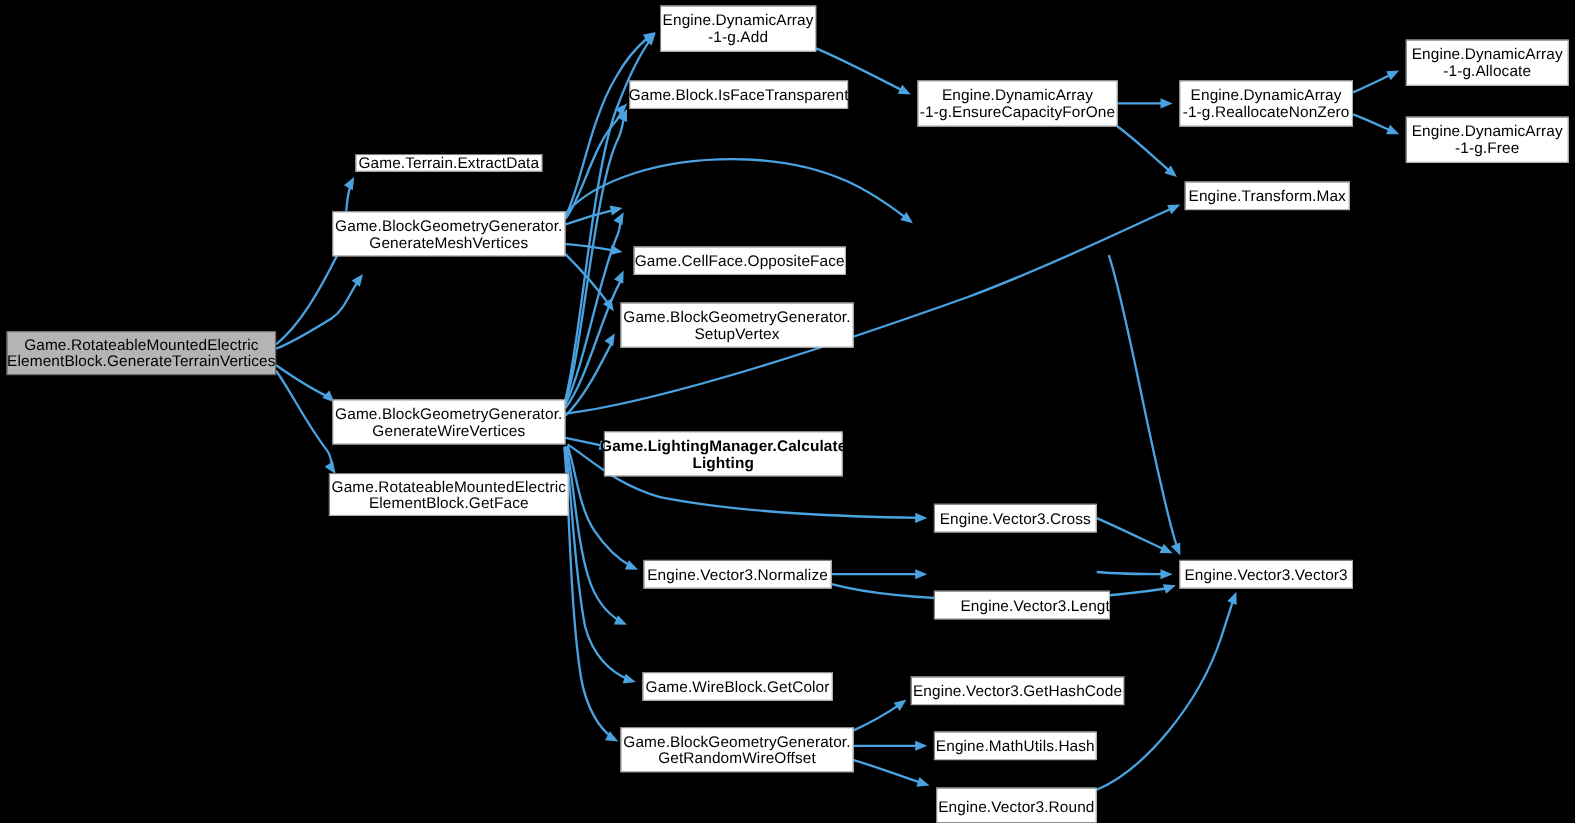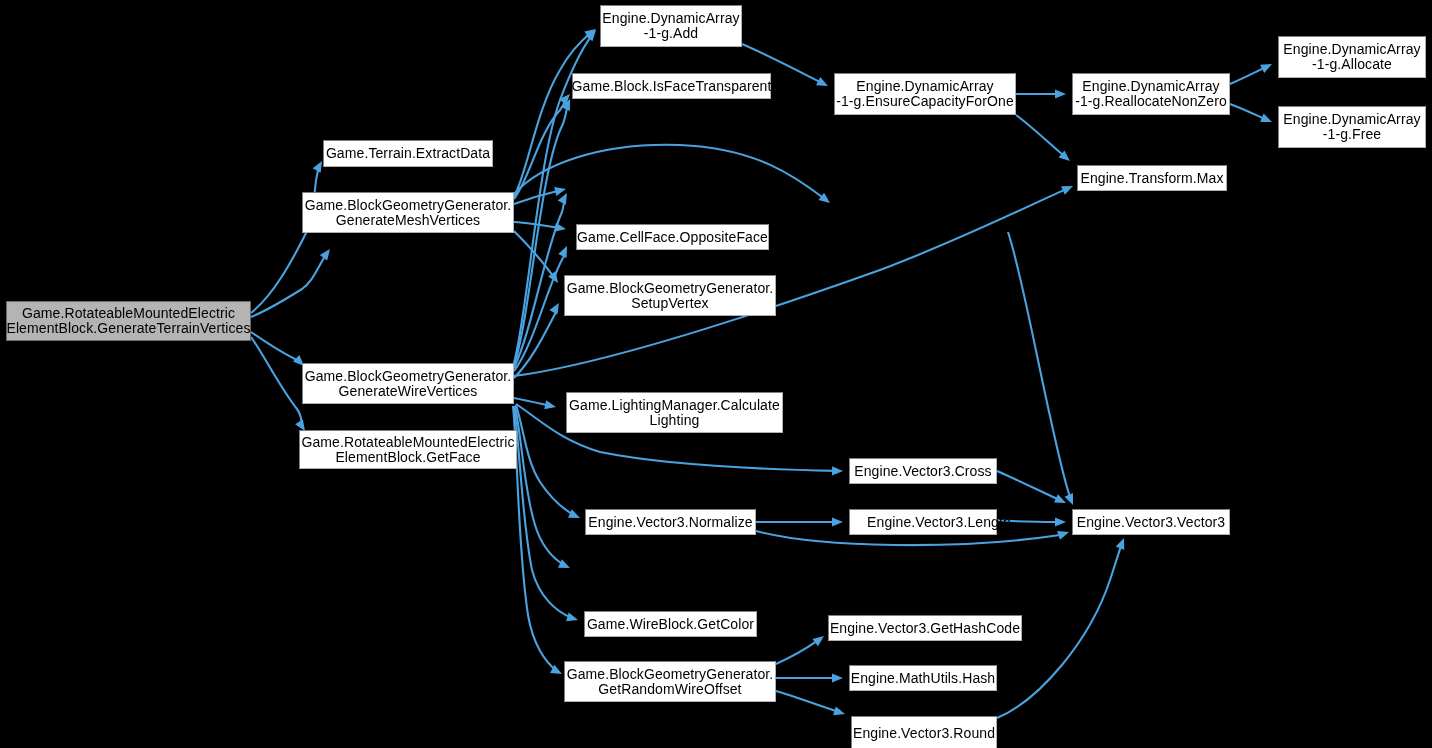--- a/index.html
+++ b/index.html
@@ -129,43 +129,43 @@
       <polygon class="edge-head" fill="#4aa3e0" points="824.00,636.00 817.93,646.26 812.43,638.89"></polygon>
       <path class="edge-path" d="M776,678 C800,678 822,678 843,678" stroke="#4aa3e0" stroke-dasharray="60.18 77"></path>
       <polygon class="edge-head" fill="#4aa3e0" points="843.00,678.00 832.00,682.60 832.00,673.40"></polygon>
       <path class="edge-path" d="M776,691 C800,698 822,707 845,714" stroke="#4aa3e0" stroke-dasharray="65.92060821533204 82.74060821533203"></path>
       <polygon class="edge-head" fill="#4aa3e0" points="845.00,714.00 833.14,715.18 835.83,706.38"></polygon>
       <path class="edge-path" d="M997,718 C1040,700 1090,640 1110,580 C1116,562 1120,548 1124,538" stroke="#4aa3e0" stroke-dasharray="220.20943420410157 237.02943420410156"></path>
       <polygon class="edge-head" fill="#4aa3e0" points="1124.00,538.00 1124.25,549.92 1115.69,546.55"></polygon>
     </svg>
 <div class="node root" style="left: 6px; top: 301px; width: 245px; height: 40px;">Game.RotateableMountedElectric
 ElementBlock.GenerateTerrainVertices</div>
-    <div class="node" style="left: 323px; top: 140px; width: 170px; height: 27px;">Game.Terrain.ExtractData</div>
+    <div class="node" style="left: 323px; top: 140px; width: 170px; height: 16px;">Game.Terrain.ExtractData</div>
     <div class="node" style="left: 302px; top: 192px; width: 212px; height: 41px;">Game.BlockGeometryGenerator.
 GenerateMeshVertices</div>
     <div class="node" style="left: 302px; top: 363px; width: 212px; height: 41px;">Game.BlockGeometryGenerator.
 GenerateWireVertices</div>
     <div class="node" style="left: 299px; top: 430px; width: 218px; height: 39px;">Game.RotateableMountedElectric
 ElementBlock.GetFace</div>
     <div class="node" style="left: 600px; top: 5px; width: 142px; height: 42px;">Engine.DynamicArray
 -1-g.Add</div>
     <div class="node" style="left: 572px; top: 73px; width: 199px; height: 26px;">Game.Block.IsFaceTransparent</div>
     <div class="node" style="left: 576px; top: 224px; width: 193px; height: 26px;">Game.CellFace.OppositeFace</div>
     <div class="node" style="left: 564px; top: 275px; width: 212px; height: 41px;">Game.BlockGeometryGenerator.
 SetupVertex</div>
-    <div class="node" style="left: 566px; top: 392px; width: 217px; height: 41px;">Game.LightingManager.Calculate
+    <div class="node" style="left: 549px; top: 392px; width: 217px; height: 41px; font-weight: bold;">Game.LightingManager.Calculate
 Lighting</div>
     <div class="node" style="left: 585px; top: 509px; width: 171px; height: 26px;">Engine.Vector3.Normalize</div>
     <div class="node" style="left: 584px; top: 611px; width: 173px; height: 26px;">Game.WireBlock.GetColor</div>
     <div class="node" style="left: 564px; top: 661px; width: 212px; height: 41px;">Game.BlockGeometryGenerator.
 GetRandomWireOffset</div>
     <div class="node" style="left: 834px; top: 73px; width: 182px; height: 42px;">Engine.DynamicArray
 -1-g.EnsureCapacityForOne</div>
     <div class="node" style="left: 849px; top: 458px; width: 148px; height: 26px;">Engine.Vector3.Cross</div>
-    <div class="node" style="left: 849px; top: 509px; width: 148px; height: 26px; padding-left: 32px;">Engine.Vector3.Length</div>
+    <div class="node" style="left: 849px; top: 537px; width: 160px; height: 26px; padding-left: 32px;">Engine.Vector3.Length</div>
     <div class="node" style="left: 828px; top: 615px; width: 194px; height: 26px;">Engine.Vector3.GetHashCode</div>
     <div class="node" style="left: 849px; top: 665px; width: 148px; height: 26px;">Engine.MathUtils.Hash</div>
     <div class="node" style="left: 851px; top: 716px; width: 146px; height: 34px;">Engine.Vector3.Round</div>
     <div class="node" style="left: 1072px; top: 73px; width: 158px; height: 42px;">Engine.DynamicArray
 -1-g.ReallocateNonZero</div>
     <div class="node" style="left: 1077px; top: 165px; width: 150px; height: 26px;">Engine.Transform.Max</div>
     <div class="node" style="left: 1072px; top: 509px; width: 158px; height: 26px;">Engine.Vector3.Vector3</div>
     <div class="node" style="left: 1278px; top: 36px; width: 148px; height: 42px;">Engine.DynamicArray
 -1-g.Allocate</div>
     <div class="node" style="left: 1278px; top: 106px; width: 148px; height: 42px;">Engine.DynamicArray

